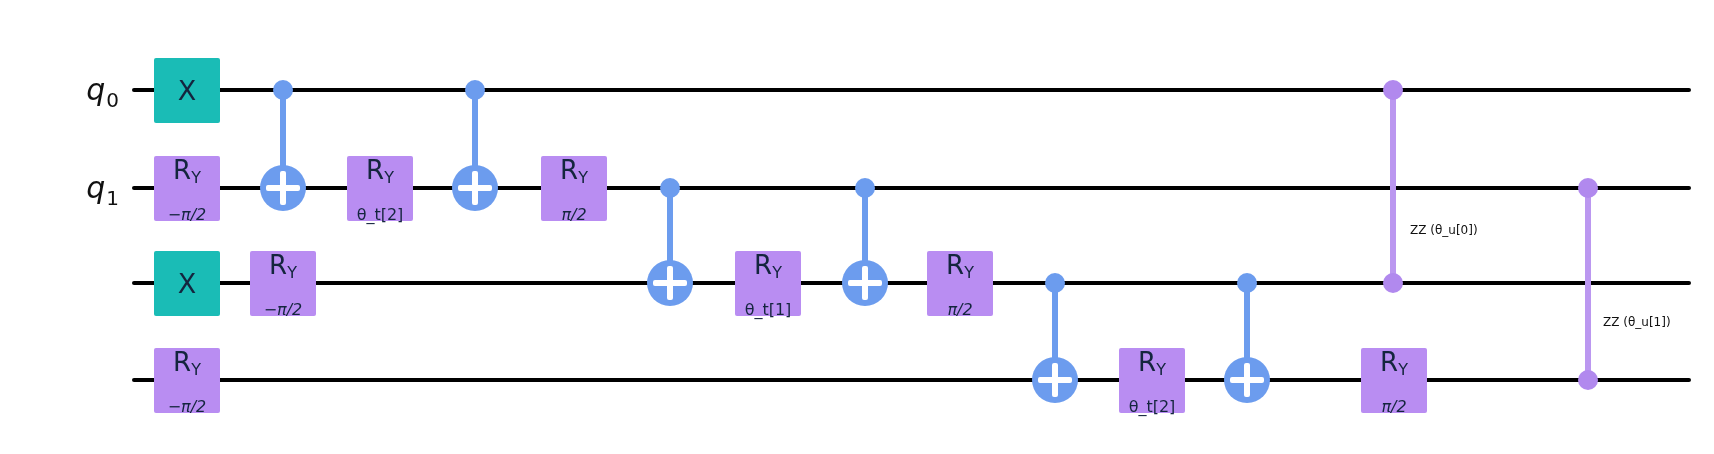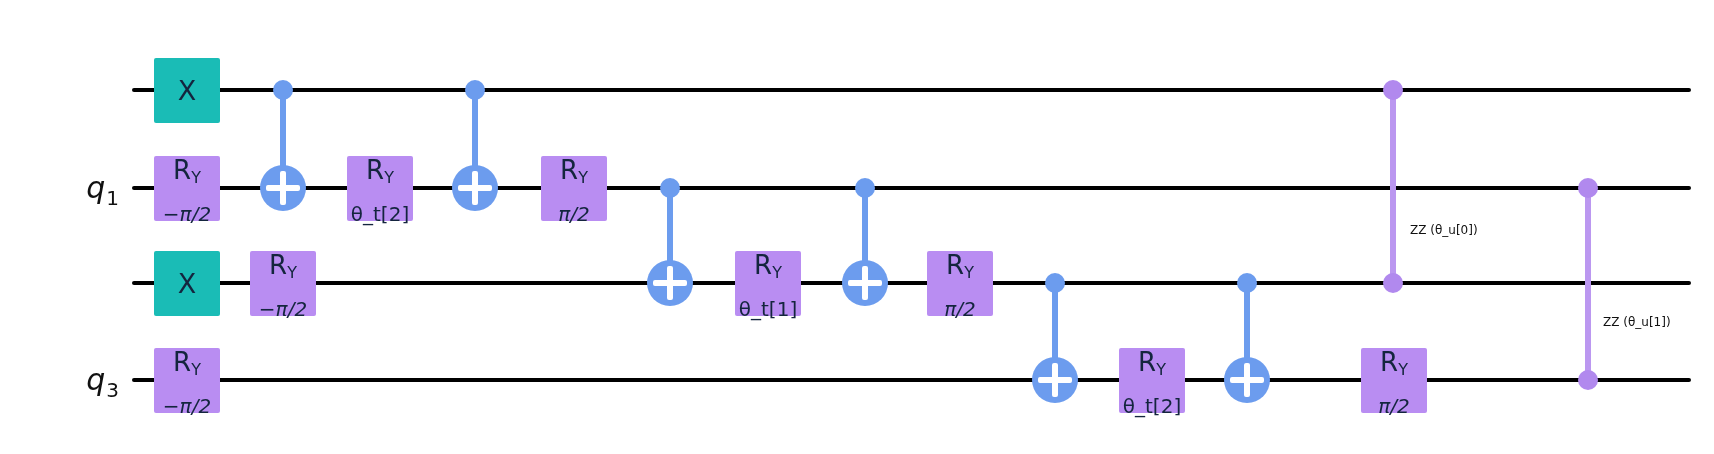--- a/index.html
+++ b/index.html
@@ -57,21 +57,21 @@
     font-size: 16px;
     vertical-align: baseline;
     position: relative;
     top: 4px;
   }
   .gate-x-label {
     font-size: 27px;
     line-height: 27px;
   }
   .gate-param {
-    font-size: 20px;
+    font-size: 16px;
     line-height: 19px;
     margin-top: 14px;
   }
   .gate-param.italic { font-style: italic; }
   .vline {
     position: absolute;
     width: 6px;
     border-radius: 3px;
   }
   .dot {
@@ -113,22 +113,22 @@
   }
 </style>
 </head>
 <body>
 
 <div id="stage" style="background: rgb(255, 255, 255);">
     <div class="wire" style="left: 132px; top: 88px; width: 1559px; background: rgb(0, 0, 0);"></div>
     <div class="wire" style="left: 132px; top: 186px; width: 1559px; background: rgb(0, 0, 0);"></div>
     <div class="wire" style="left: 132px; top: 281px; width: 1559px; background: rgb(0, 0, 0);"></div>
     <div class="wire" style="left: 132px; top: 378px; width: 1559px; background: rgb(0, 0, 0);"></div>
+    <div class="qlabel" style="left: 38px; top: 68px;"><span>q</span><sub>0</sub></div>
     <div class="qlabel" style="left: 38px; top: 166px;"><span>q</span><sub>1</sub></div>
-    <div class="qlabel" style="left: 38px; top: 358px;"><span>q</span><sub>3</sub></div>
     <div class="vline" style="left: 280px; top: 90px; height: 98px; background: rgb(108, 156, 238);"></div>
     <div class="dot" style="left: 273px; top: 80px; background: rgb(108, 156, 238);"></div>
     <div class="cnot-target" style="left: 260px; top: 165px; background: rgb(108, 156, 238);">
       <div class="plus-h"></div>
       <div class="plus-v"></div>
     </div>
     <div class="vline" style="left: 472px; top: 90px; height: 98px; background: rgb(108, 156, 238);"></div>
     <div class="dot" style="left: 465px; top: 80px; background: rgb(108, 156, 238);"></div>
     <div class="cnot-target" style="left: 452px; top: 165px; background: rgb(108, 156, 238);">
       <div class="plus-h"></div>

